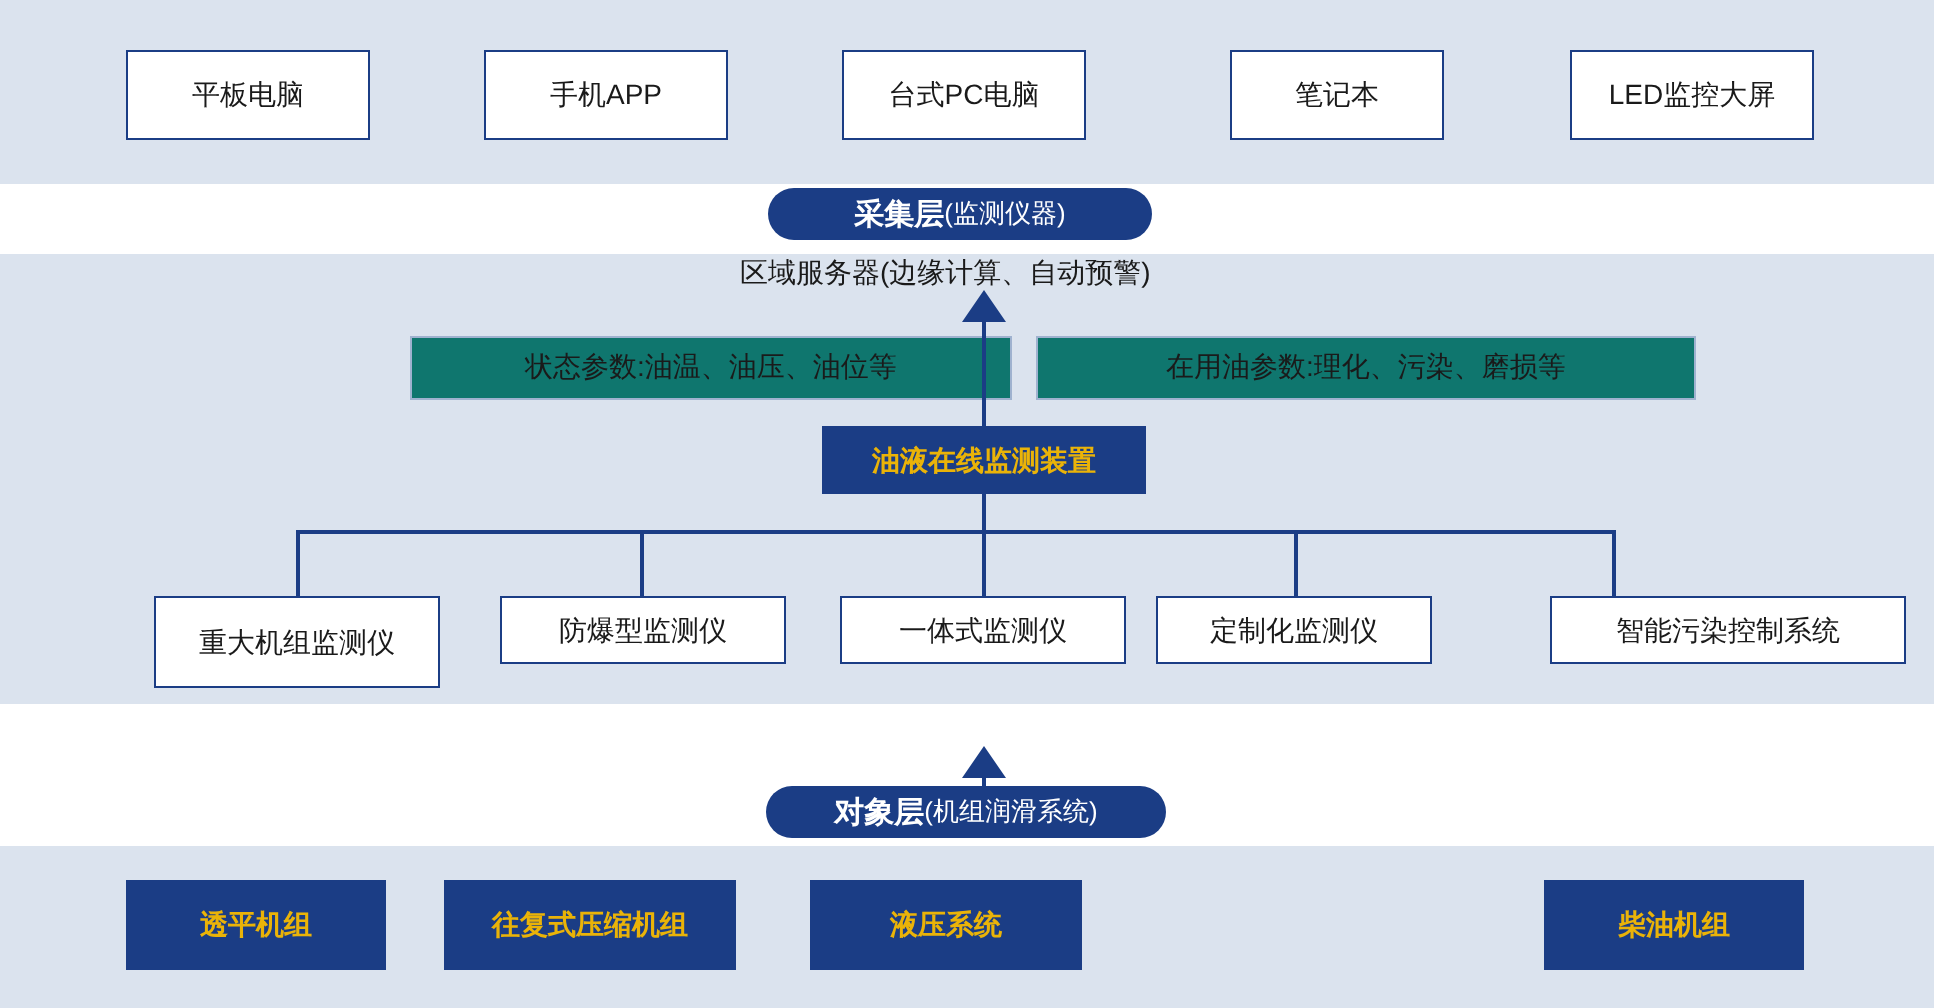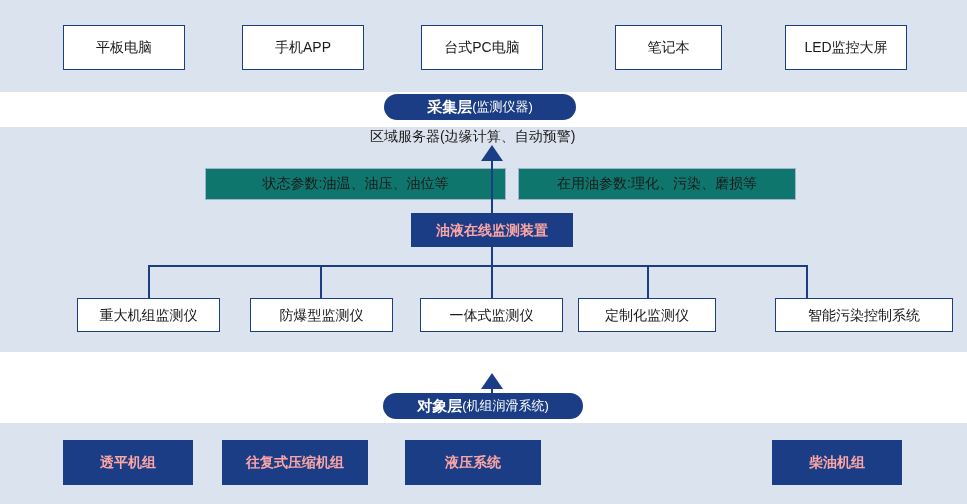--- a/index.html
+++ b/index.html
@@ -42,21 +42,21 @@
     justify-content: center;
     text-align: center;
     line-height: 1.2;
   }
 
   
   .fbox {
     position: absolute;
     box-sizing: border-box;
     background: #1b3d85;
-    color: #fca5a5;
+    color: #eab308;
     font-size: 14px;
     font-weight: bold;
     display: flex;
     align-items: center;
     justify-content: center;
     text-align: center;
     line-height: 1.2;
   }
 
   
@@ -136,42 +136,42 @@
   <div class="pill" style="left:384px; top:94px; width:192px; height:26px;">
     <b>采集层</b>
       <span class="sub">(监测仪器)</span>
   </div>
 
   <div class="plain" style="left:370px; top:128px;">区域服务器(边缘计算、自动预警)</div>
 
   <div class="pbox" style="left:205px; top:168px; width:301px; height:32px;">
     <span>状态参数:油温、油压、油位等</span>
   </div>
-  <div class="pbox" style="left:518px; top:168px; width:278px; height:32px;">
+  <div class="pbox" style="left:518px; top:168px; width:330px; height:32px;">
     <span>在用油参数:理化、污染、磨损等</span>
   </div>
 
   <div class="fbox" style="left:411px; top:213px; width:162px; height:34px;">
     <span>油液在线监测装置</span>
   </div>
 
   <div class="ln vline" style="left:491px; top:158px; height:57px;"></div>
   <svg class="arrow" style="left:481px; top:145px;" width="22" height="16">
     <polygon points="11,0 22,16 0,16" fill="#1b3d85"></polygon>
   </svg>
 
   <div class="ln vline" style="left:491px; top:247px; height:19px;"></div>
   <div class="ln hline" style="left:148px; top:265px; width:660px;"></div>
   <div class="ln vline" style="left:148px; top:265px; height:33px;"></div>
   <div class="ln vline" style="left:320px; top:265px; height:33px;"></div>
   <div class="ln vline" style="left:491px; top:265px; height:33px;"></div>
   <div class="ln vline" style="left:647px; top:265px; height:33px;"></div>
   <div class="ln vline" style="left:806px; top:265px; height:33px;"></div>
 
-  <div class="obox" style="left:77px;  top:298px; width:143px; height:34px;">
+  <div class="obox" style="left:77px;  top:298px; width:143px; height:46px;">
     <span>重大机组监测仪</span>
   </div>
   <div class="obox" style="left:250px; top:298px; width:143px; height:34px;">
     <span>防爆型监测仪</span>
   </div>
   <div class="obox" style="left:420px; top:298px; width:143px; height:34px;">
     <span>一体式监测仪</span>
   </div>
   <div class="obox" style="left:578px; top:298px; width:138px; height:34px;">
     <span>定制化监测仪</span>

